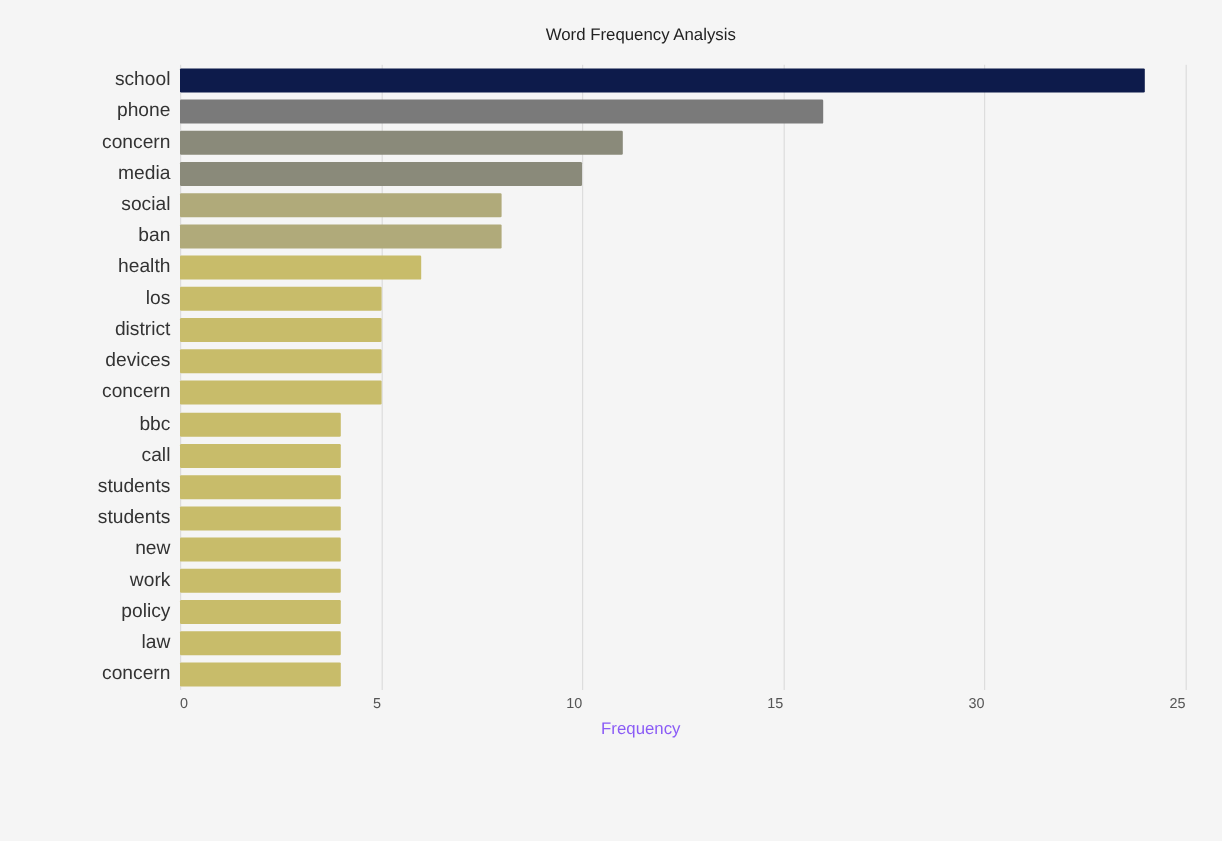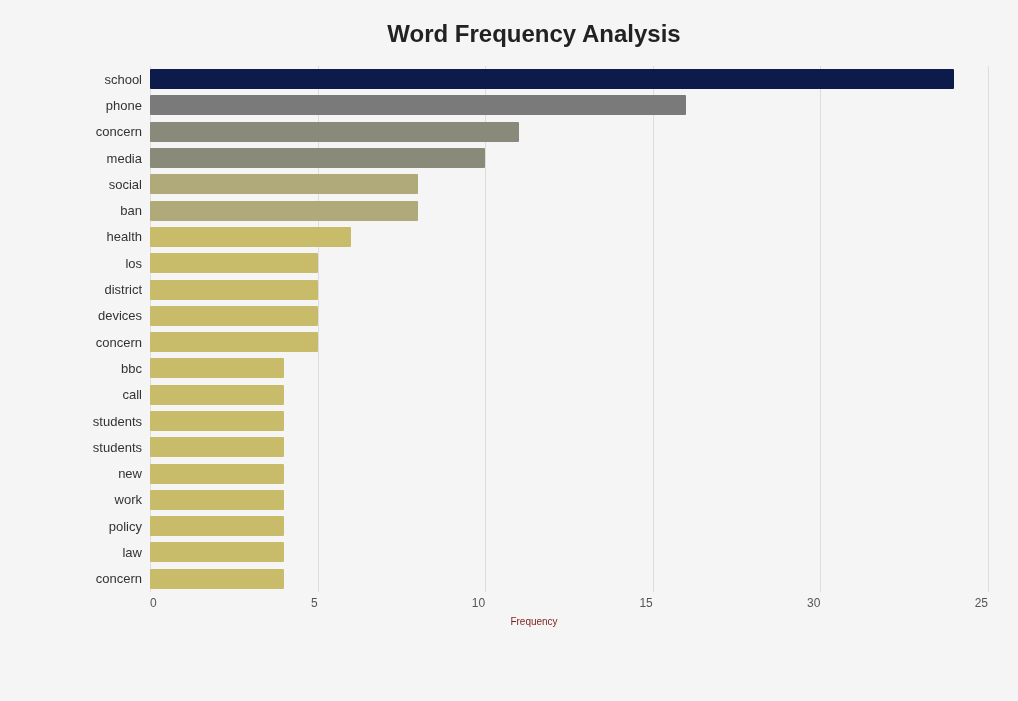--- a/index.html
+++ b/index.html
@@ -14,22 +14,22 @@
     }
     .chart-container {
       background: #f5f5f5;
       width: 1018px;
       height: 701px;
       padding: 20px 30px 60px 80px;
       position: relative;
     }
     .chart-title {
       text-align: center;
-      font-size: 24px;
-      font-weight: bold;
+      font-size: 14px;
+      font-weight: normal;
       color: #222;
       margin-bottom: 18px;
       padding-left: 0;
       width: 100%;
     }
     .chart-area {
       display: flex;
       flex-direction: column;
       width: 100%;
       height: calc(100% - 60px);
@@ -43,21 +43,21 @@
     }
     .y-labels {
       display: flex;
       flex-direction: column;
       width: 70px;
       flex-shrink: 0;
       justify-content: space-around;
       padding-right: 8px;
     }
     .y-label {
-      font-size: 13px;
+      font-size: 16px;
       color: #333;
       text-align: right;
       line-height: 1;
       flex: 1;
       display: flex;
       align-items: center;
       justify-content: flex-end;
     }
     .bars-and-grid {
       flex: 1;
@@ -114,22 +114,22 @@
       justify-content: space-between;
       position: relative;
     }
     .x-label {
       font-size: 12px;
       color: #555;
       text-align: center;
     }
     .x-axis-title {
       text-align: center;
-      font-size: 10px;
-      color: #7f1d1d;
+      font-size: 14px;
+      color: #8b5cf6;
       margin-top: 6px;
     }
   </style>
 </head>
 <body>
 
 <div class="chart-container">
   <div class="chart-title">Word Frequency Analysis</div>
   <div class="chart-area">
     <div class="bars-section">

